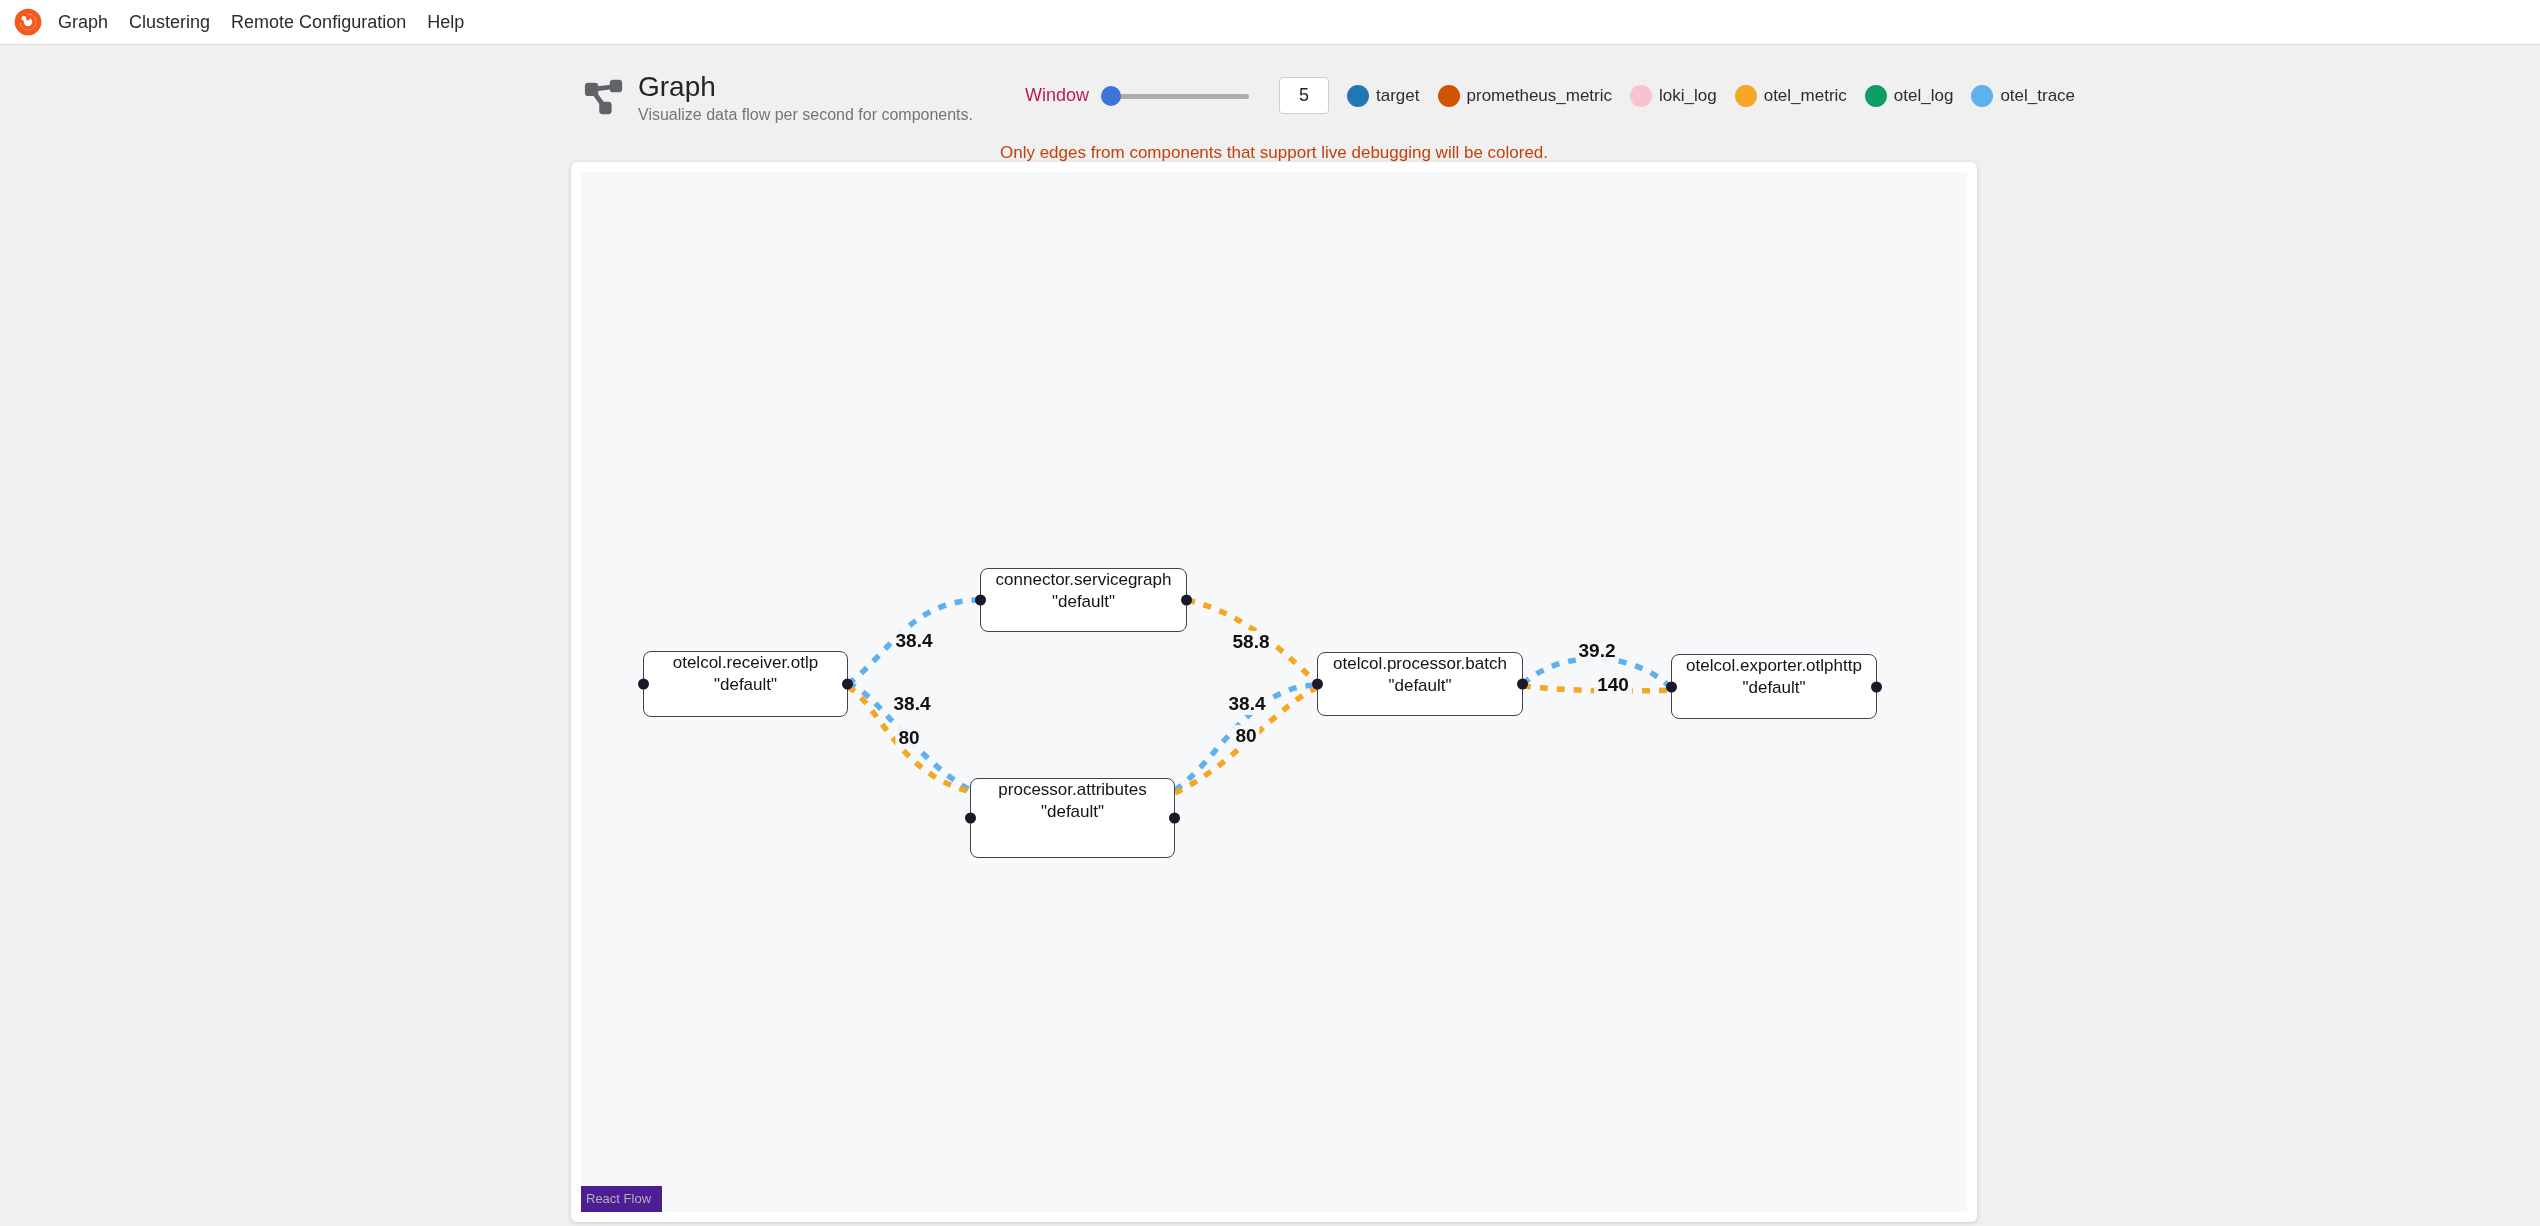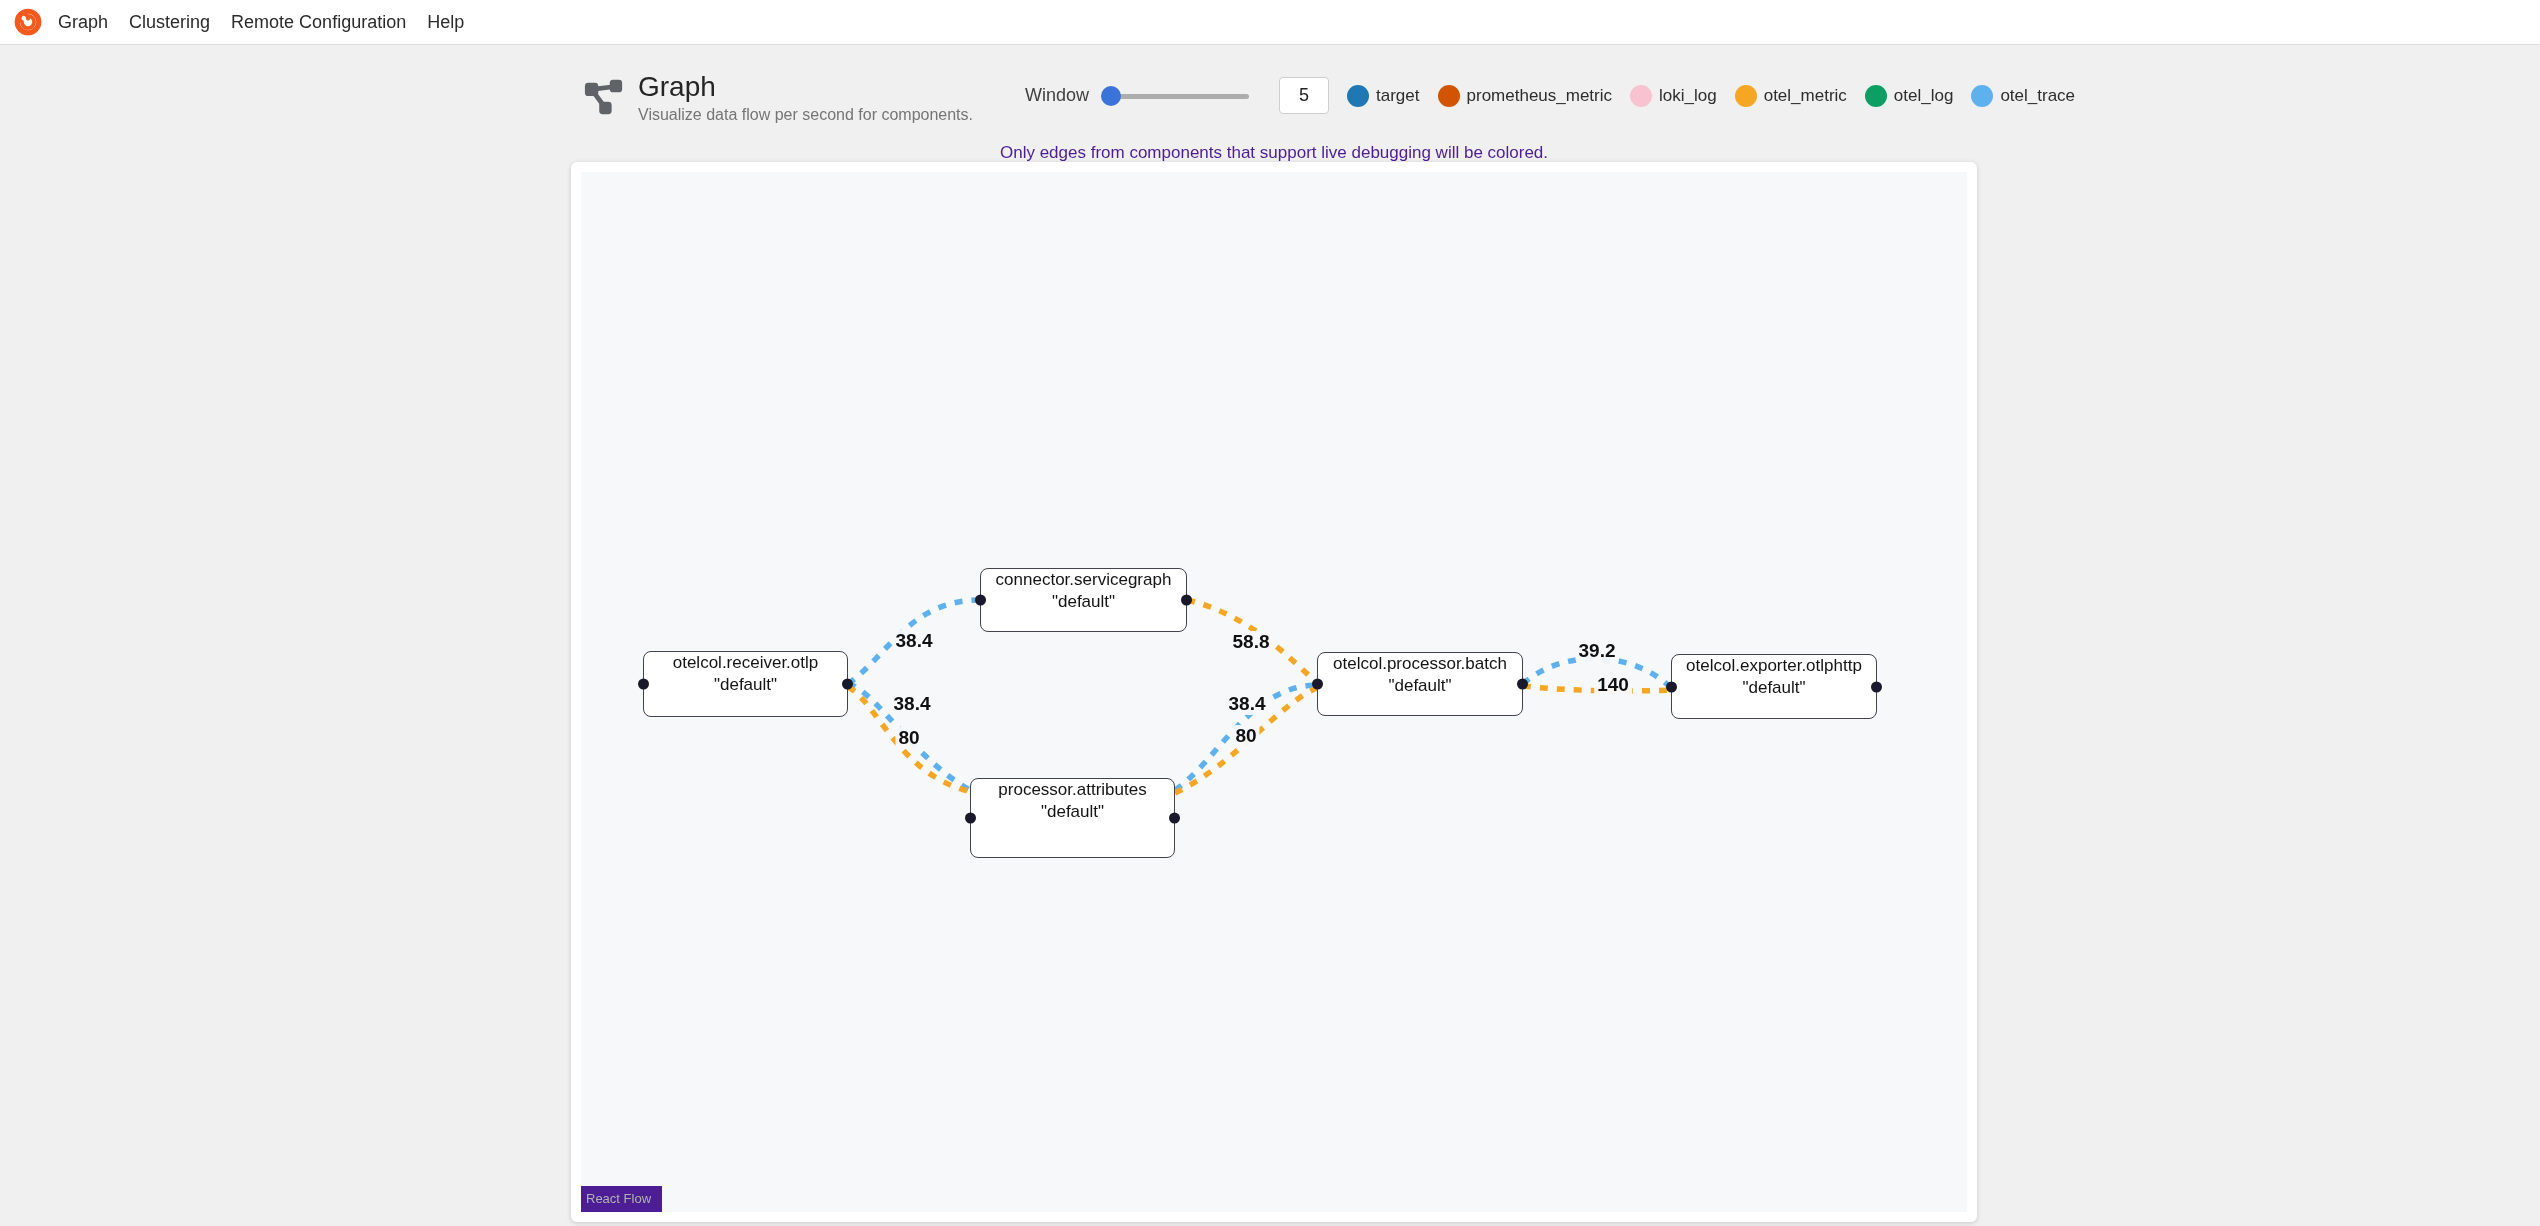--- a/index.html
+++ b/index.html
@@ -16,36 +16,36 @@
   .nav-items { display: flex; gap: 21px; margin-left: 15px; }
   .nav-item { font-size: 18px; color: #2b2b2b; cursor: pointer; white-space: nowrap; }
 
   
   .title-block { position: absolute; left: 583px; top: 72px; display: flex; gap: 13px; }
   .graph-icon { width: 42px; height: 42px; margin-top: 4px; }
   .page-title { font-size: 28px; font-weight: 400; color: #252525; line-height: 30px; }
   .page-subtitle { font-size: 16px; color: #757575; margin-top: 4px; }
 
   .controls { position: absolute; left: 1025px; top: 77px; height: 37px; display: flex; align-items: center; }
-  .window-label { font-size: 18px; color: #404040; margin-right: 14px; }
+  .window-label { font-size: 18px; color: #be185d; margin-right: 14px; }
   .slider { position: relative; width: 146px; height: 20px; margin-right: 30px; }
   .slider-track { position: absolute; top: 8px; left: 0; width: 146px; height: 5px; background: #adadad; border-radius: 3px; }
   .slider-thumb { position: absolute; top: 0; left: -2px; width: 20px; height: 20px; border-radius: 50%; background: #3b73d9; }
   .window-input {
     width: 50px; height: 37px; border: 1px solid #cfcfcf; border-radius: 4px;
     background: #fff; font-family: "Liberation Sans", sans-serif;
     font-size: 18px; color: #222; text-align: center; outline: none;
   }
   .legend { display: flex; align-items: center; gap: 18px; margin-left: 18px; }
   .legend-item { display: flex; align-items: center; gap: 7px; }
   .legend-dot { width: 22px; height: 22px; border-radius: 50%; }
   .legend-label { font-size: 17px; color: #2d2d2d; white-space: nowrap; }
 
   .note { position: absolute; left: 571px; top: 143px; width: 1406px; text-align: center;
-          font-size: 17px; color: #4c1d95; }
+          font-size: 17px; color: #c2410c; }
 
   
   .card { position: absolute; left: 571px; top: 162px; width: 1406px; height: 1060px;
           background: #fff; border-radius: 6px; box-shadow: 0 1px 5px rgba(0,0,0,0.16); }
   .canvas { position: absolute; left: 10px; top: 10px; width: 1386px; height: 1040px;
             background: #f7f8fa; overflow: hidden; }
   #edges-svg { position: absolute; left: 0; top: 0; }
 
   .flow-node {
     position: absolute; background: #fff; border: 1.5px solid #41424c; border-radius: 8px;

